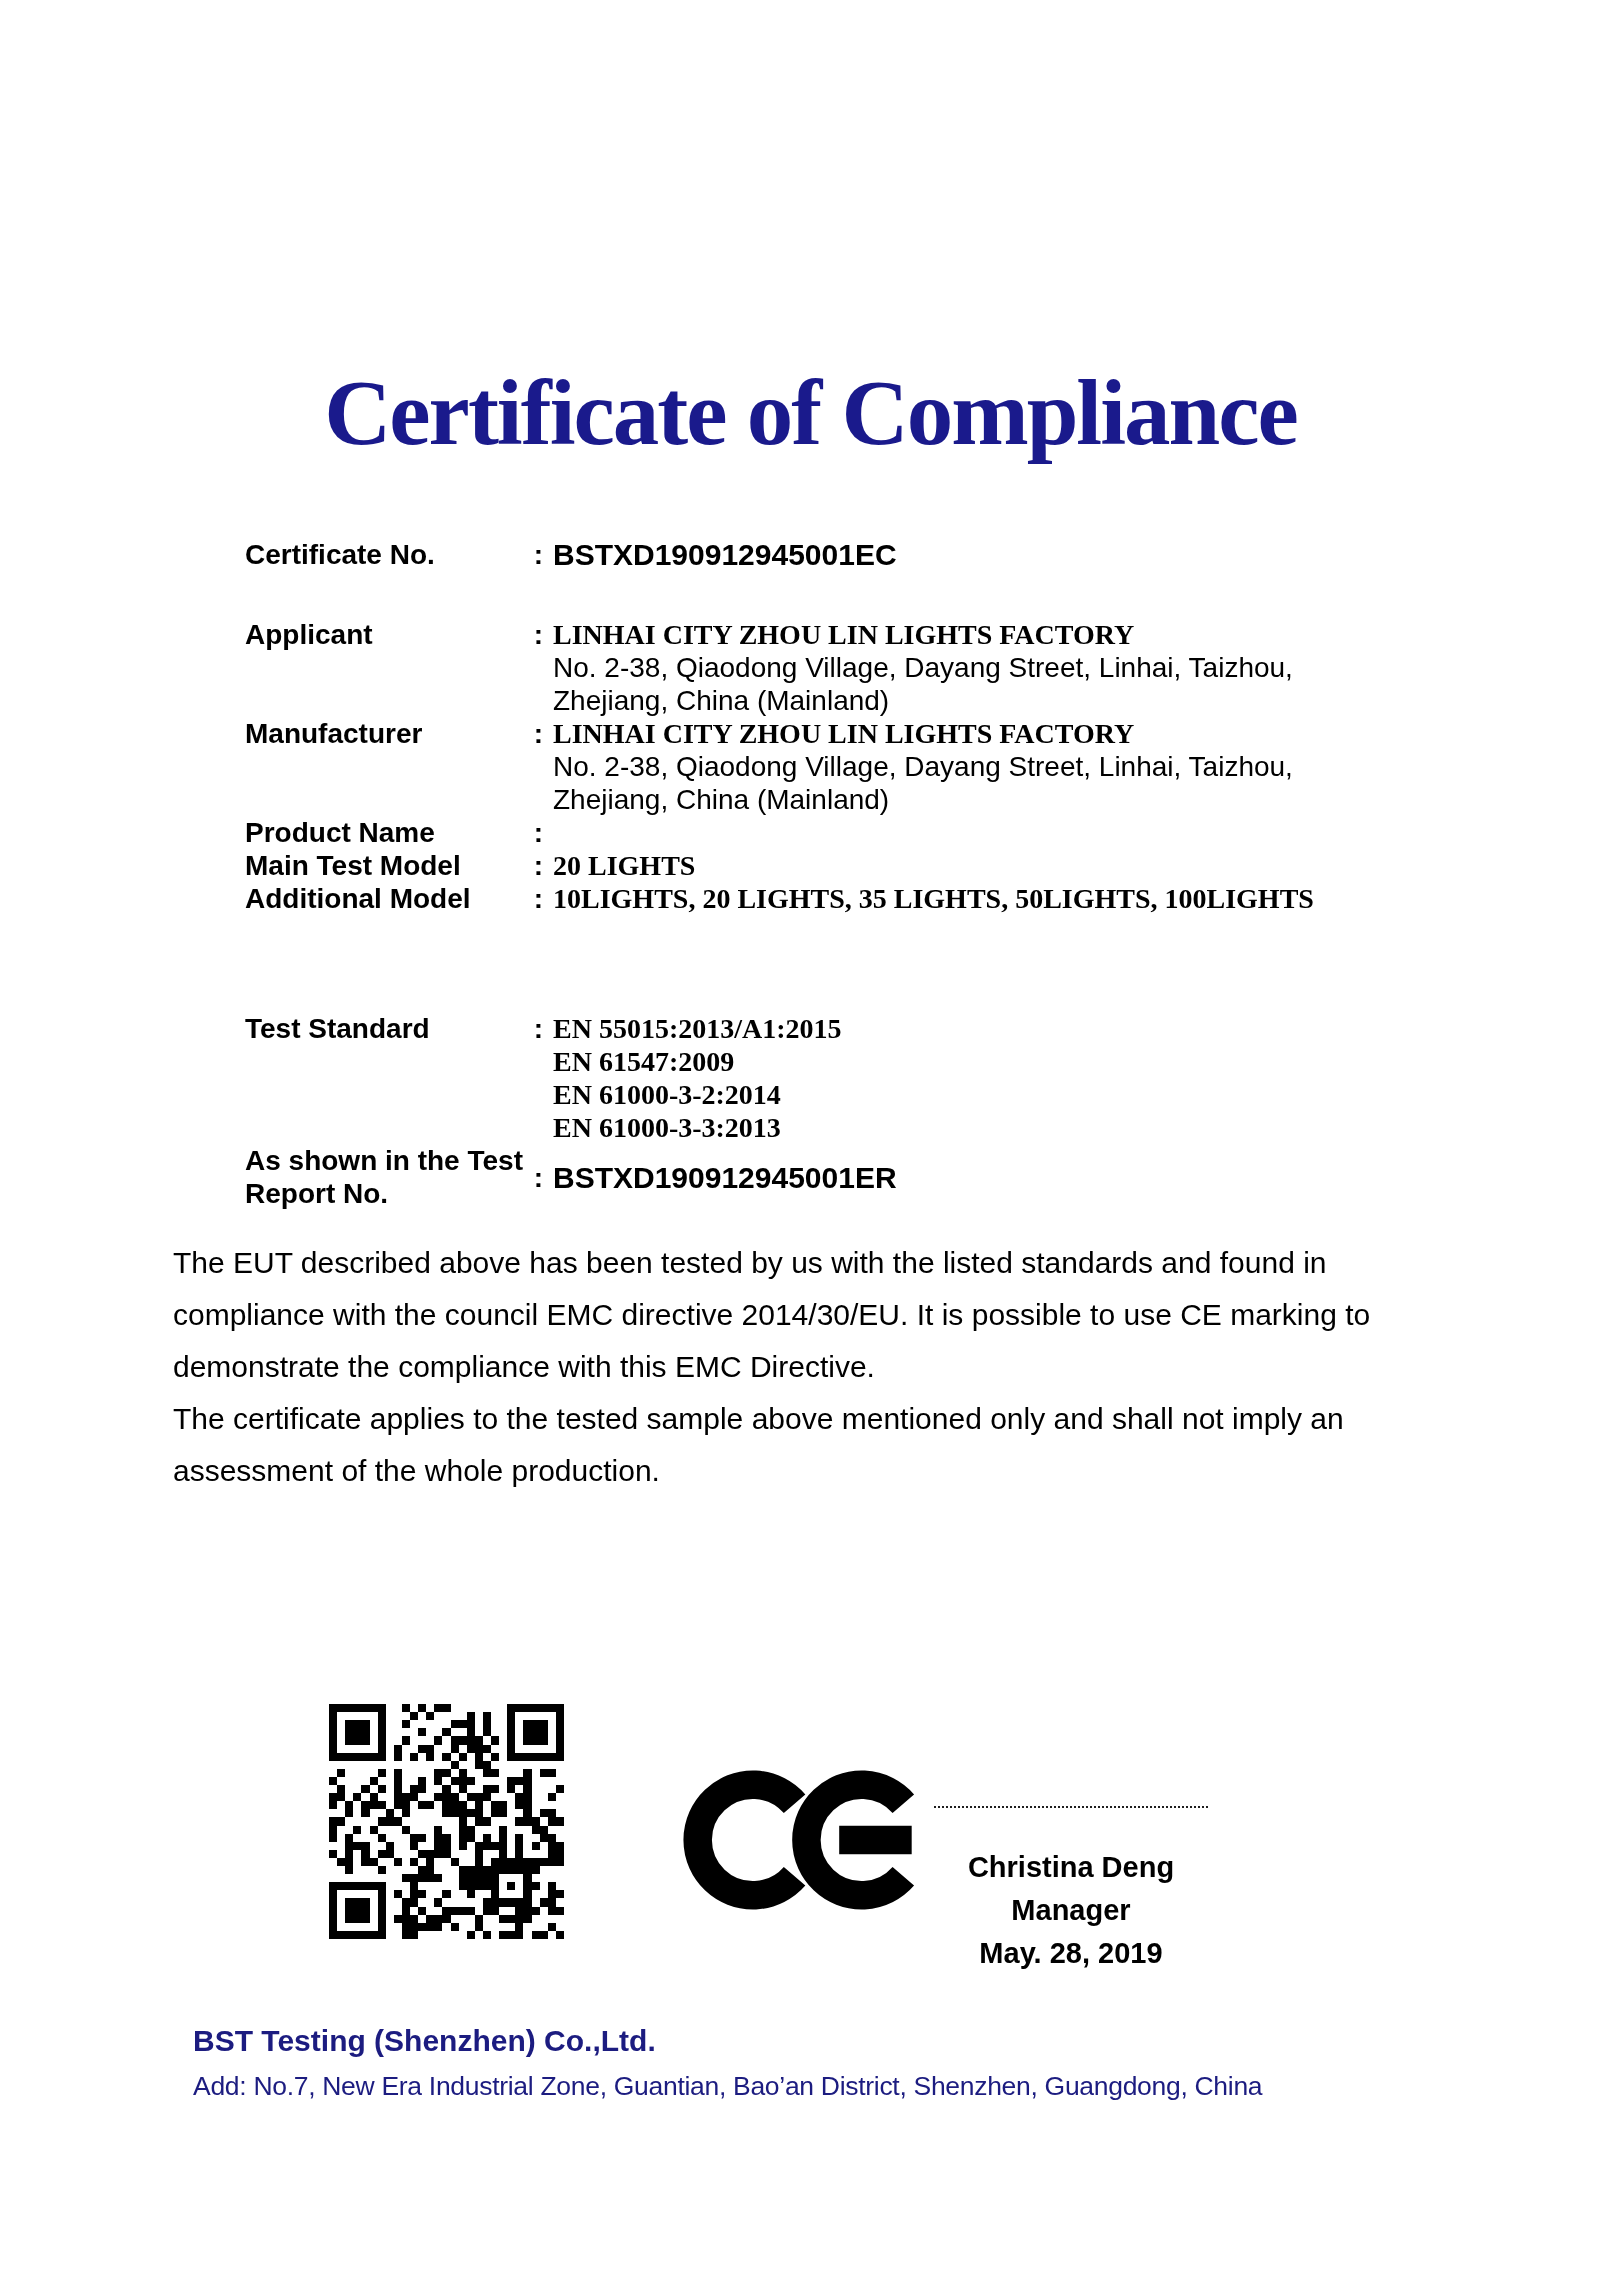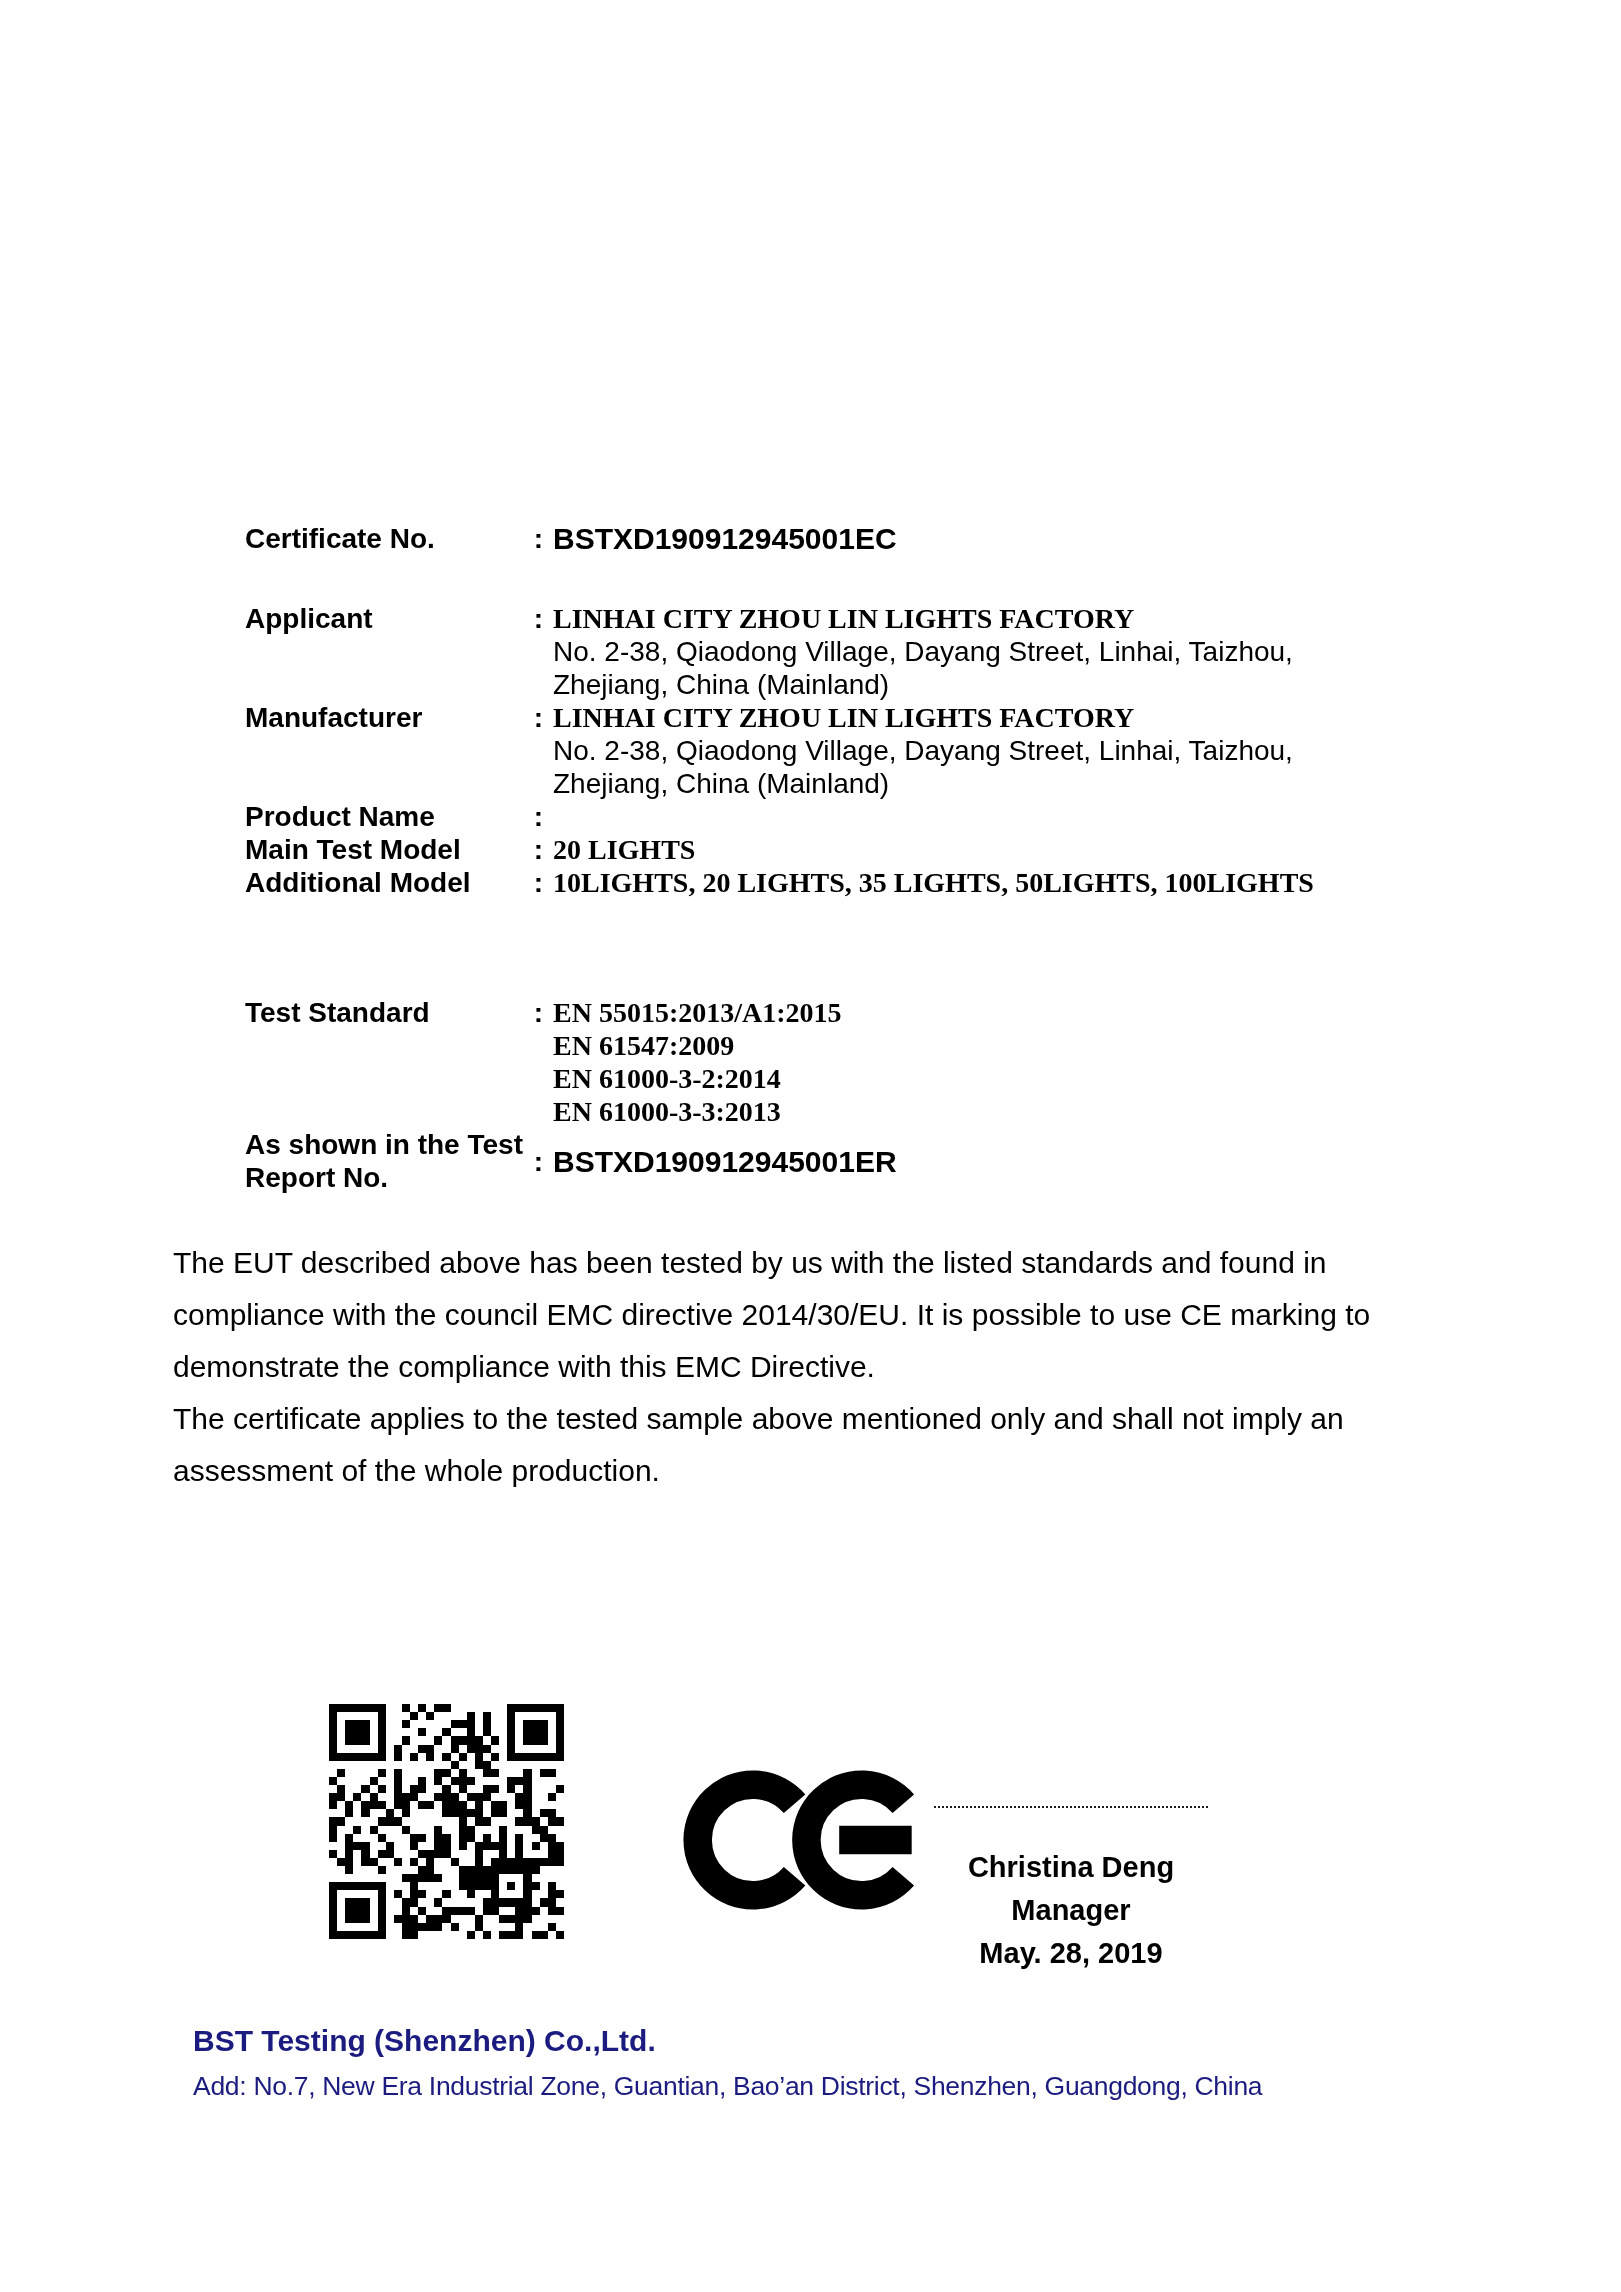--- a/index.html
+++ b/index.html
@@ -22,21 +22,21 @@
     position:absolute;top:359px;left:0;width:100%;
     text-align:center;
     font-family:"Liberation Serif","DejaVu Serif",serif;
     font-weight:bold;
     font-size:93px;
     letter-spacing:-2px;
     color:var(--navy);
     white-space:nowrap;
   }
   .fields{
-    position:absolute;left:245px;top:522px;width:1166px;
+    position:absolute;left:245px;top:538px;width:1166px;
     font-size:28px;line-height:33px;
   }
   .row{display:grid;grid-template-columns:279px 29px 1fr;}
   .row .lbl{font-weight:bold;}
   .row .colon{font-weight:bold;text-align:center;}
   .row .val .b{font-weight:bold;font-family:Liberation Serif, serif;}
   .row .val .vline{display:block;}
   .val-lg{font-size:30px;font-weight:bold;}
   .mb-gap1{margin-bottom:47px;}
   .mb-gap2{margin-bottom:97px;}
@@ -77,20 +77,21 @@
     text-decoration:underline;
     text-underline-offset:4.9px;
   }
   .footer .search .rest{font-size:26.5px;}
 </style>
 </head>
 <body>
 
 <div class="page">
 
+  <div class="doc-title">Certificate of Compliance</div>
 
   <div class="fields">
 
     <div class="row mb-gap1">
       <div class="lbl">Certificate No.</div>
       <div class="colon">:</div>
       <div class="val">
           <span class="vline val-lg">BSTXD190912945001EC</span>
         </div>
     </div>

